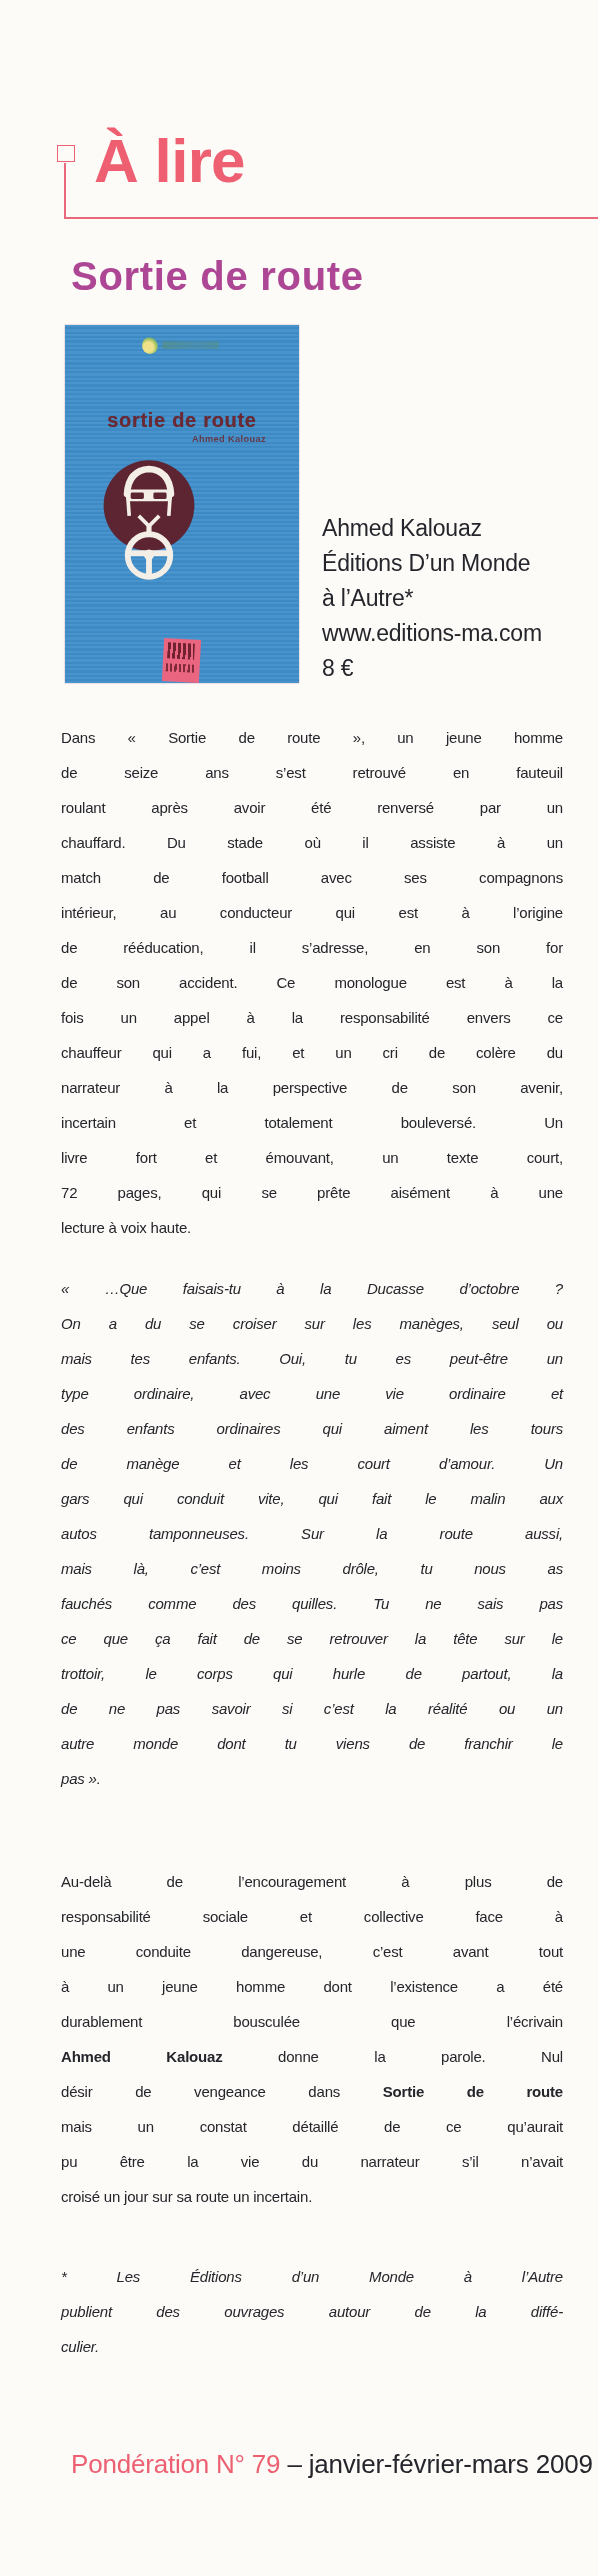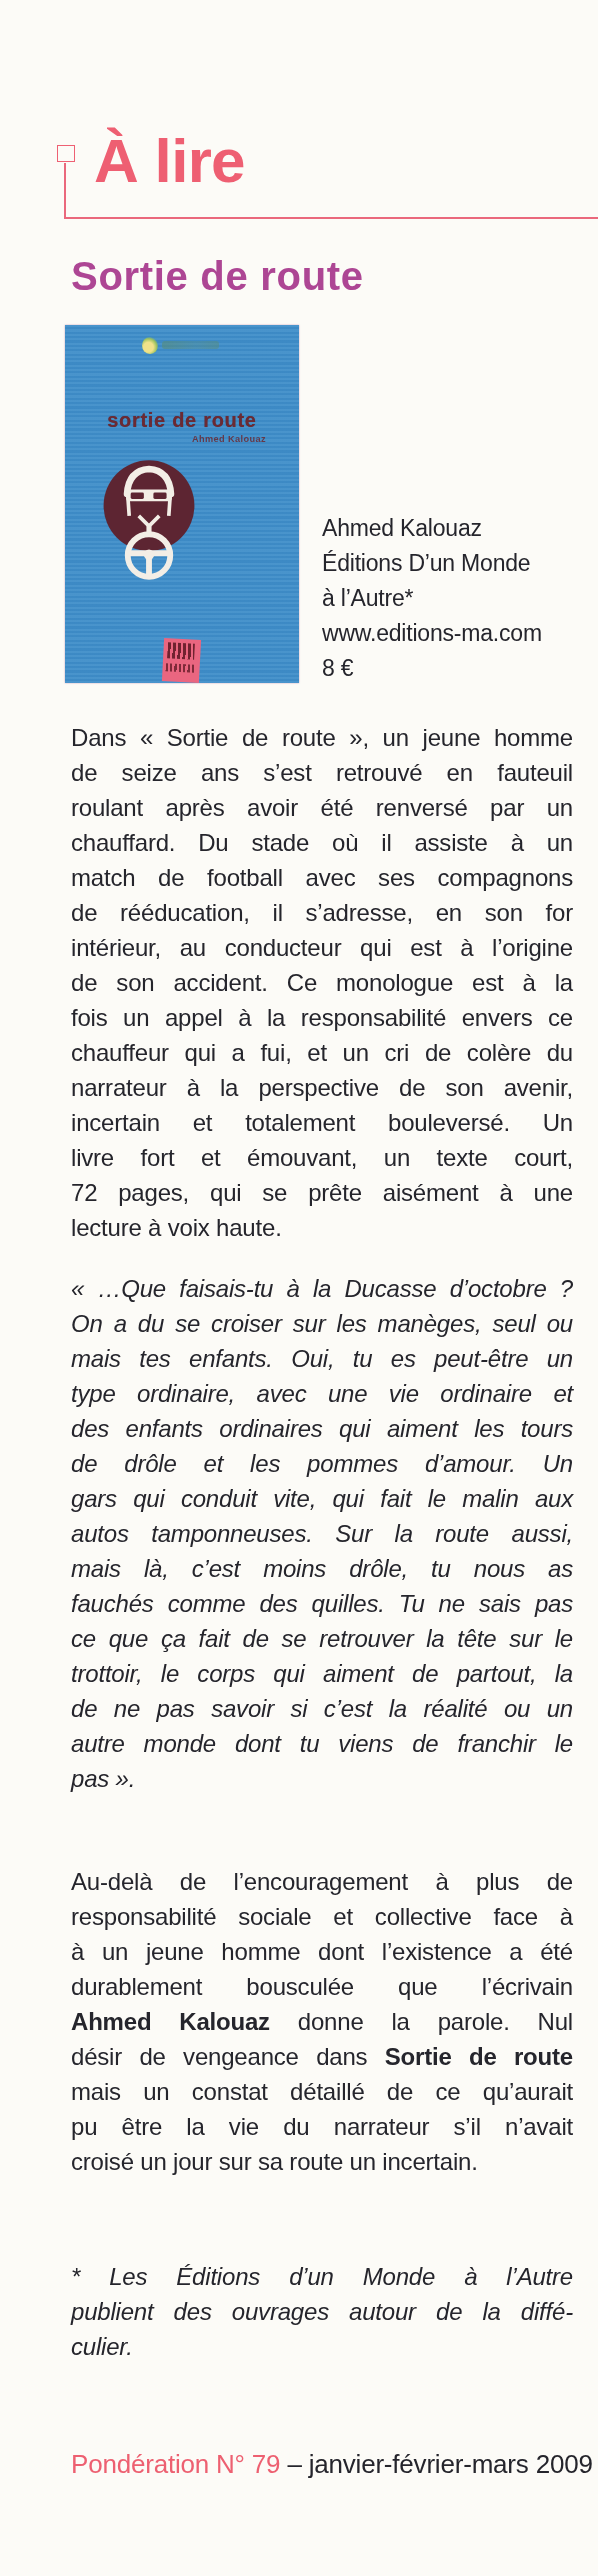--- a/index.html
+++ b/index.html
@@ -49,21 +49,21 @@
   .sticker .row1{position:absolute;left:4.4px;top:3.7px;width:26.4px;height:16px;
     background:repeating-linear-gradient(90deg,rgba(92,22,34,.85) 0 2.9px,transparent 2.9px 5.1px);}
   .sticker .row2{position:absolute;left:2.9px;top:25px;width:29px;height:8px;
     background:repeating-linear-gradient(90deg,rgba(92,22,34,.75) 0 2.2px,transparent 2.2px 4.4px);}
   
   .info{
     position:absolute;left:322px;top:511px;width:264px;
     font-size:23px;line-height:35px;letter-spacing:-0.2px;color:#25252c;
   }
   
-  .para{position:absolute;left:71px;width:502px;font-size:24px;line-height:35px;letter-spacing:-0.2px;}
+  .para{position:absolute;left:61px;width:502px;font-size:15px;line-height:35px;letter-spacing:-0.2px;}
   .tline{text-align:justify;text-align-last:justify;}
   .tline.last{text-align:left;text-align-last:left;}
   .para strong{font-weight:bold;}
   .p0{top:720px;}
   .p1{top:1271px;font-style:italic;}
   .p2{top:1864px;}
   .p3{top:2259px;font-style:italic;}
   
   .footer{
     position:absolute;left:71px;top:2447px;width:514px;
@@ -116,51 +116,52 @@
       <div>www.editions-ma.com</div>
       <div>8 €</div>
     </div>
 
   <div class="para p0">
       <div class="tline">Dans « Sortie de route », un jeune homme</div>
       <div class="tline">de seize ans s’est retrouvé en fauteuil</div>
       <div class="tline">roulant après avoir été renversé par un</div>
       <div class="tline">chauffard. Du stade où il assiste à un</div>
       <div class="tline">match de football avec ses compagnons</div>
+      <div class="tline">intérieur, au conducteur qui est à l’origine</div>
       <div class="tline">de rééducation, il s’adresse, en son for</div>
-      <div class="tline">intérieur, au conducteur qui est à l’origine</div>
       <div class="tline">de son accident. Ce monologue est à la</div>
       <div class="tline">fois un appel à la responsabilité envers ce</div>
       <div class="tline">chauffeur qui a fui, et un cri de colère du</div>
       <div class="tline">narrateur à la perspective de son avenir,</div>
       <div class="tline">incertain et totalement bouleversé. Un</div>
       <div class="tline">livre fort et émouvant, un texte court,</div>
       <div class="tline">72 pages, qui se prête aisément à une</div>
       <div class="tline last">lecture à voix haute.</div>
     </div>
   <div class="para p1">
       <div class="tline">« …Que faisais-tu à la Ducasse d’octobre ?</div>
       <div class="tline">On a du se croiser sur les manèges, seul ou</div>
       <div class="tline">mais tes enfants. Oui, tu es peut-être un</div>
       <div class="tline">type ordinaire, avec une vie ordinaire et</div>
       <div class="tline">des enfants ordinaires qui aiment les tours</div>
-      <div class="tline">de drôle et les pommes d’amour. Un</div>
+      <div class="tline">de manège et les court d’amour. Un</div>
       <div class="tline">gars qui conduit vite, qui fait le malin aux</div>
       <div class="tline">autos tamponneuses. Sur la route aussi,</div>
       <div class="tline">mais là, c’est moins drôle, tu nous as</div>
       <div class="tline">fauchés comme des quilles. Tu ne sais pas</div>
       <div class="tline">ce que ça fait de se retrouver la tête sur le</div>
-      <div class="tline">trottoir, le corps qui aiment de partout, la</div>
+      <div class="tline">trottoir, le corps qui hurle de partout, la</div>
       <div class="tline">de ne pas savoir si c’est la réalité ou un</div>
       <div class="tline">autre monde dont tu viens de franchir le</div>
       <div class="tline last">pas ».</div>
     </div>
   <div class="para p2">
       <div class="tline">Au-delà de l’encouragement à plus de</div>
       <div class="tline">responsabilité sociale et collective face à</div>
+      <div class="tline">une conduite dangereuse, c’est avant tout</div>
       <div class="tline">à un jeune homme dont l’existence a été</div>
       <div class="tline">durablement bousculée que l’écrivain</div>
       <div class="tline"><strong>Ahmed Kalouaz</strong> donne la parole. Nul</div>
       <div class="tline">désir de vengeance dans <strong>Sortie de route</strong></div>
       <div class="tline">mais un constat détaillé de ce qu’aurait</div>
       <div class="tline">pu être la vie du narrateur s’il n’avait</div>
       <div class="tline last">croisé un jour sur sa route un incertain.</div>
     </div>
   <div class="para p3">
       <div class="tline">* Les Éditions d’un Monde à l’Autre</div>

